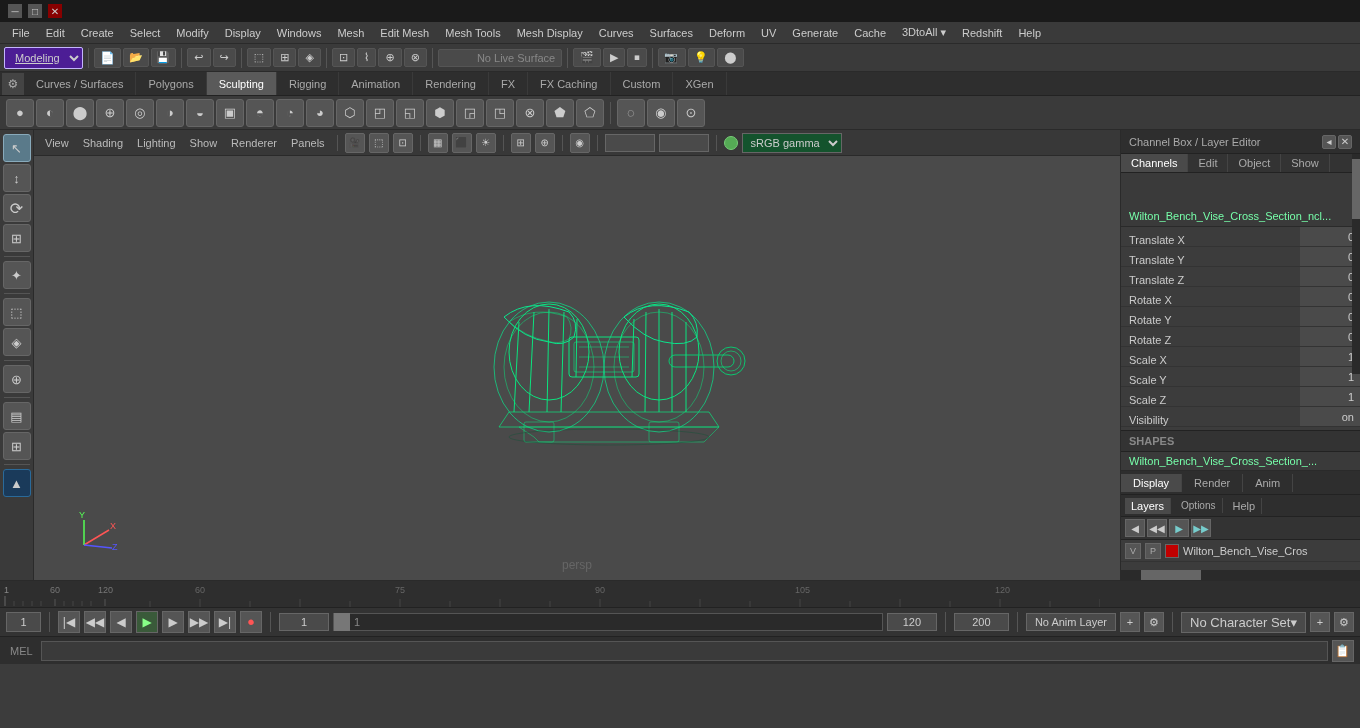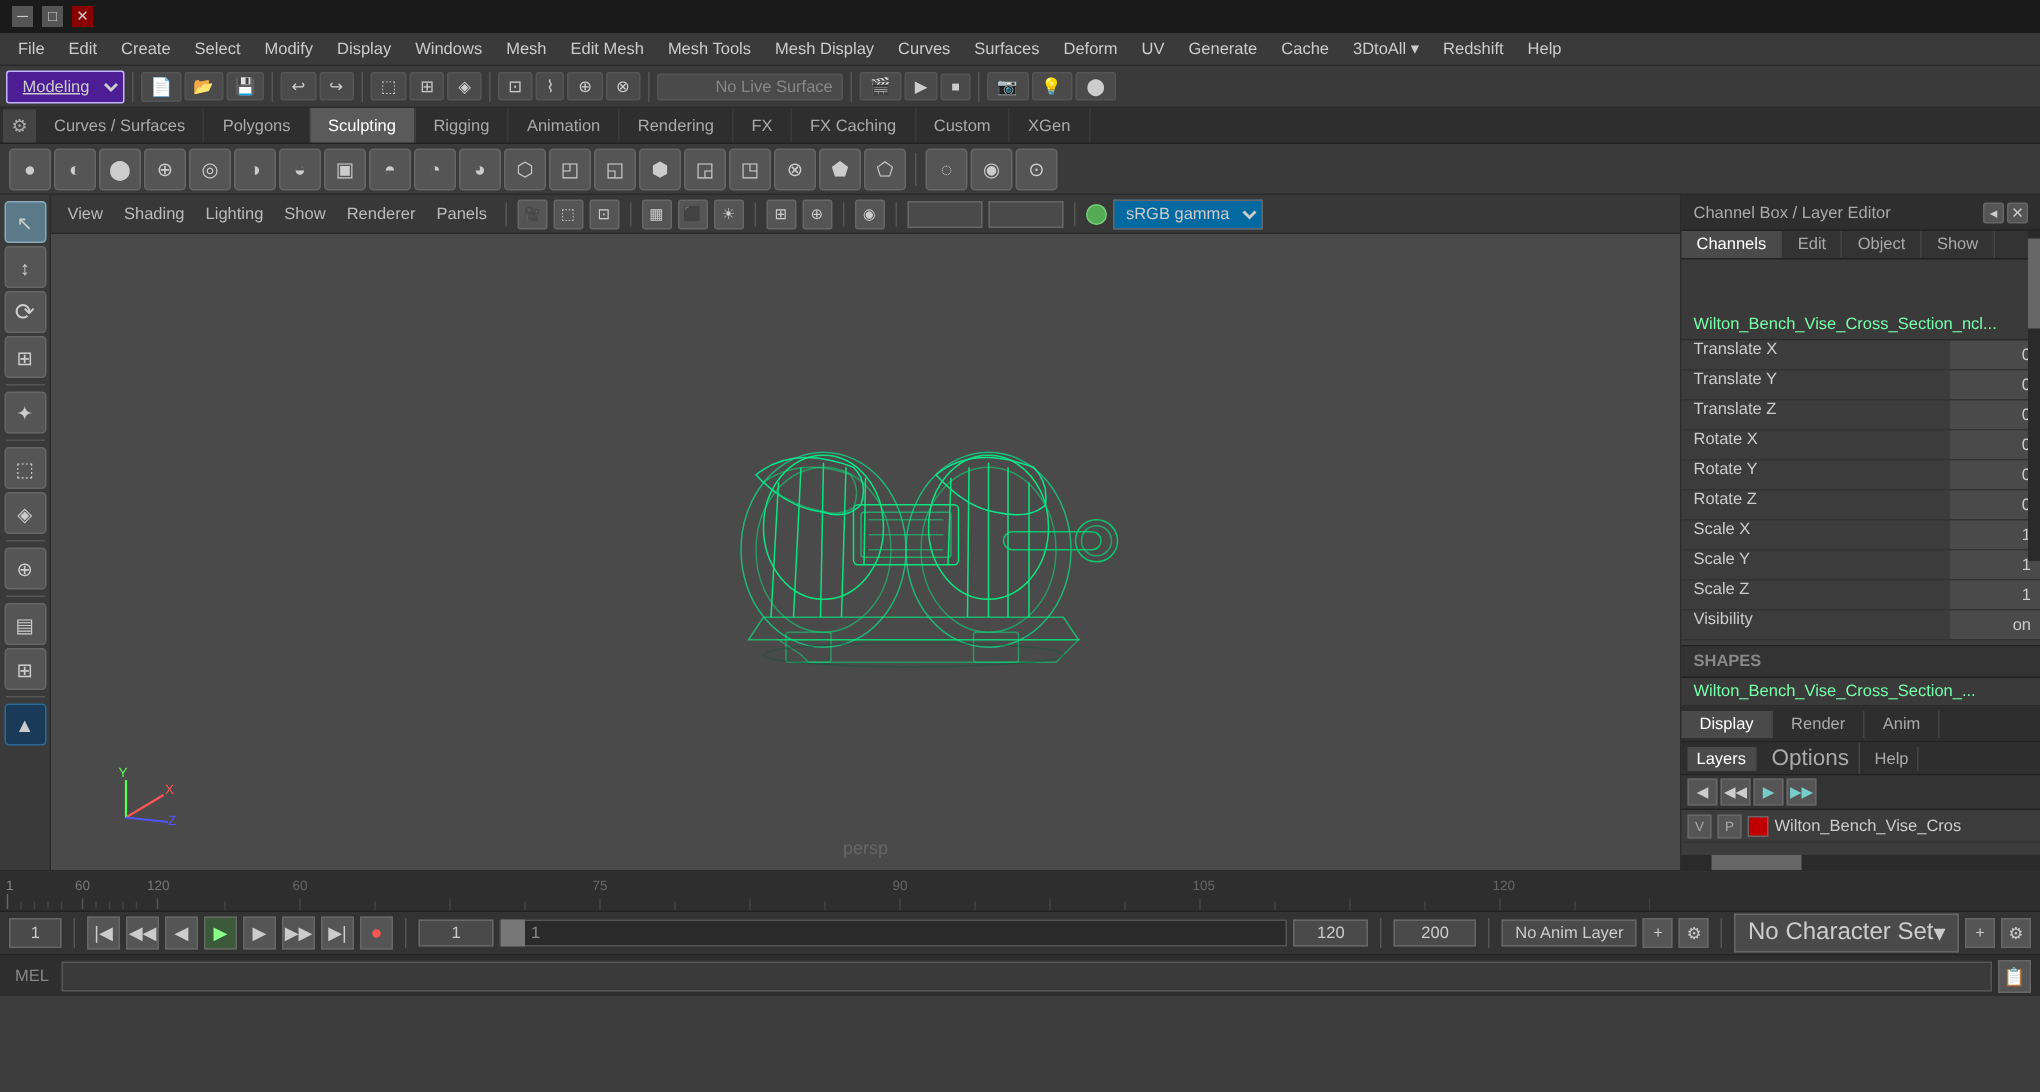--- a/index.html
+++ b/index.html
@@ -252,21 +252,21 @@
     }
 
     #channels-area {
       flex: 1;
       overflow-y: auto;
       background: #3c3c3c;
     }
     .channel-row {
       display: flex;
       height: 20px;
-      align-items: flex-start;
+      align-items: flex-end;
       border-bottom: 1px solid #333;
     }
     .channel-name {
       flex: 1;
       padding: 0 8px;
       color: #ccc;
       font-size: 11px;
     }
     .channel-value {
       width: 60px;
@@ -406,21 +406,21 @@
       color: #ccc; font-size: 11px; text-align: center;
     }
     .anim-layer-btn {
       padding: 2px 8px;
       background: #4a4a4a; border: 1px solid #666;
       color: #ccc; font-size: 11px; cursor: pointer;
     }
     .char-set-btn {
       padding: 2px 8px;
       background: #4a4a4a; border: 1px solid #666;
-      color: #ccc; font-size: 16px; cursor: pointer;
+      color: #ccc; font-size: 13px; cursor: pointer;
     }
     .icon-btn-small {
       width: 20px; height: 20px;
       background: #555; border: 1px solid #666;
       color: #ccc; font-size: 11px;
       display: flex; align-items: center; justify-content: center;
       cursor: pointer;
     }
 
     #cmd-bar {
@@ -436,21 +436,21 @@
     }
     .cmd-input {
       flex: 1;
       height: 20px;
       background: #3a3a3a; border: 1px solid #555;
       color: #ccc; font-size: 11px; padding: 0 4px;
     }
 
     
     .gamma-select {
-      background: #0369a1; border: 1px solid #666;
+      background: #14532d; border: 1px solid #666;
       color: #ccc; font-size: 11px;
       height: 20px; padding: 0 4px;
     }
 
     .vp-value-field {
       width: 50px; height: 18px;
       background: #4a4a4a; border: 1px solid #666;
       color: #ccc; font-size: 11px; text-align: center;
     }
   </style>
@@ -747,21 +747,21 @@
     <div id="shapes-name">Wilton_Bench_Vise_Cross_Section_...</div>
 
     <div id="layer-tabs">
       <div class="layer-tab active">Display</div>
       <div class="layer-tab">Render</div>
       <div class="layer-tab">Anim</div>
     </div>
 
     <div style="display:flex; align-items:center; background:#2e2e2e; height:22px; padding:0 4px; border-bottom:1px solid #222; gap:4px;">
       <span class="layer-tab active" style="font-size:11px; padding:2px 6px; height:auto;">Layers</span>
-      <span class="layer-tab" style="font-size:15px; padding:2px 6px; height:auto;">Options</span>
+      <span class="layer-tab" style="font-size:10px; padding:2px 6px; height:auto;">Options</span>
       <span class="layer-tab" style="font-size:11px; padding:2px 6px; height:auto;">Help</span>
     </div>
 
     <div id="layer-buttons">
       <div class="layer-btn">◀</div>
       <div class="layer-btn">◀◀</div>
       <div class="layer-btn arrow">▶</div>
       <div class="layer-btn arrow">▶▶</div>
     </div>
 

